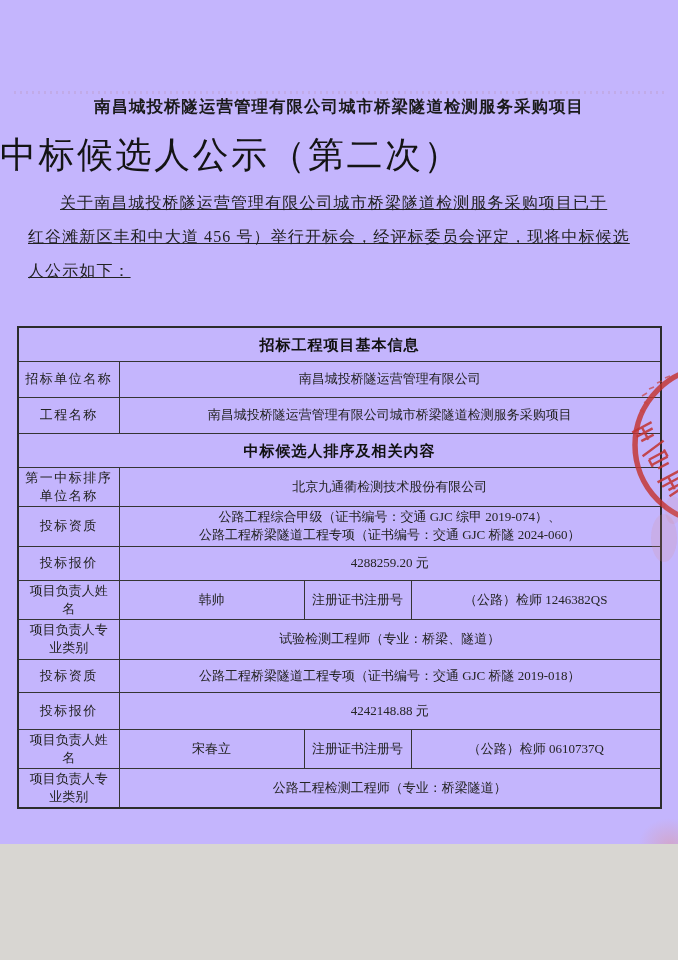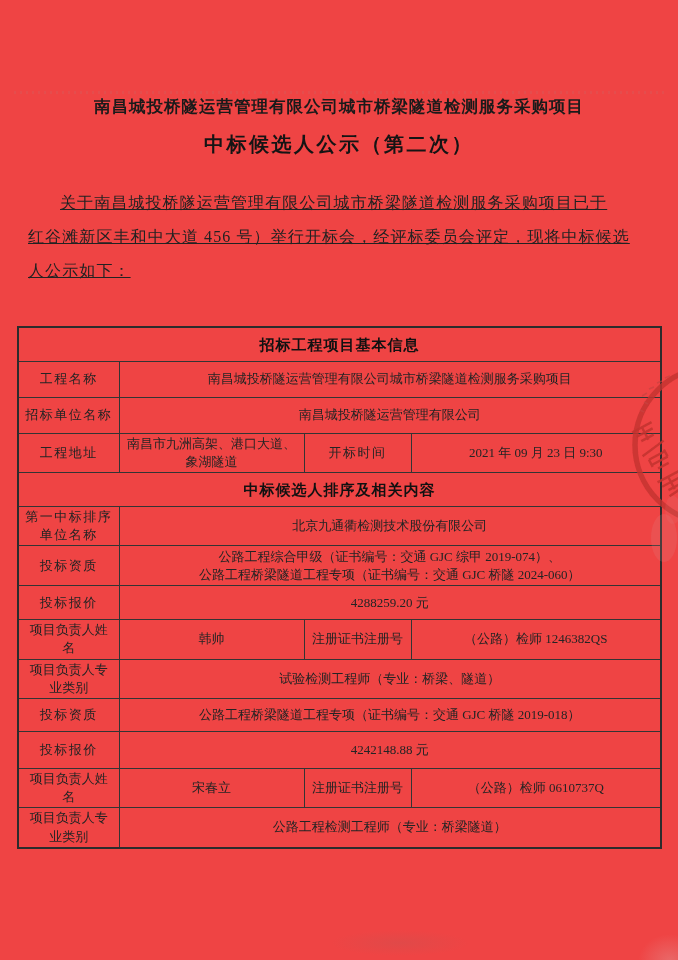--- a/index.html
+++ b/index.html
@@ -2,23 +2,23 @@
 <html><head>
 <meta charset="utf-8">
 <style>
   html,body{margin:0;padding:0;}
   body{
     background:#d8d6d2;
     font-family:"Liberation Serif","DejaVu Serif",serif;
   }
   .page{
     position:relative;
-    width:678px;height:960px;
+    width:678px;height:844px;
     margin:0 auto;
-    background:#ef4444;
+    background:#c4b5fd;
     overflow:hidden;
     color:#1f1f1f;
   }
   
   .scan-speckle-line{
     position:absolute;left:14px;top:91px;width:650px;height:3px;
     background:repeating-linear-gradient(90deg,rgba(178,122,122,.30) 0 2px,transparent 2px 6px);
     opacity:.55;
   }
   .scan-smudge-bottom{
@@ -29,21 +29,21 @@
     position:absolute;right:-6px;bottom:-8px;width:46px;height:34px;
     background:radial-gradient(ellipse at 70% 80%,rgba(225,150,150,.45),transparent 70%);
   }
   .doc-title{
     position:absolute;left:0;top:96px;width:100%;
     text-align:center;font-size:16.5px;font-weight:bold;letter-spacing:1px;
     color:#1a1a1a;
   }
   .doc-subtitle{
     position:absolute;left:0;top:131px;width:100%;
-    text-align:center;font-size:20px;font-weight:bold;letter-spacing:2.5px;
+    text-align:left;font-size:36px;font-weight:normal;letter-spacing:2.5px;
     color:#141414;
   }
   .intro{
     position:absolute;left:28px;top:186px;width:626px;
     font-size:16px;line-height:34px;letter-spacing:1.1px;color:#222;text-decoration:underline;
   }
   .intro .line{white-space:nowrap;}
   .intro .line.first{text-indent:2em;}
 
   table.bid-table{
@@ -89,32 +89,26 @@
       <col style="width:101px">
         <col style="width:185px">
         <col style="width:107px">
         <col style="width:250px">
     </colgroup>
     <tbody>
       <tr style="height:34px">
         <td colspan="4" class="sec-head">招标工程项目基本信息</td>
       </tr>
       <tr style="height:36px">
-        <td class="lbl">工程名称</td>
-        <td colspan="3">南昌城投桥隧运营管理有限公司城市桥梁隧道检测服务采购项目</td>
-      </tr>
-      <tr style="height:36px">
         <td class="lbl">招标单位名称</td>
         <td colspan="3">南昌城投桥隧运营管理有限公司</td>
       </tr>
       <tr style="height:36px">
-        <td class="lbl">工程地址</td>
-        <td>南昌市九洲高架、港口大道、象湖隧道</td>
-        <td class="lbl">开标时间</td>
-        <td>2021 年 09 月 23 日 9:30</td>
+        <td class="lbl">工程名称</td>
+        <td colspan="3">南昌城投桥隧运营管理有限公司城市桥梁隧道检测服务采购项目</td>
       </tr>
       <tr style="height:34px">
         <td colspan="4" class="sec-head">中标候选人排序及相关内容</td>
       </tr>
 
       <tr style="height:37px">
         <td class="lbl">第一中标排序单位名称</td>
         <td colspan="3">北京九通衢检测技术股份有限公司</td>
       </tr>
       <tr style="height:40px">

